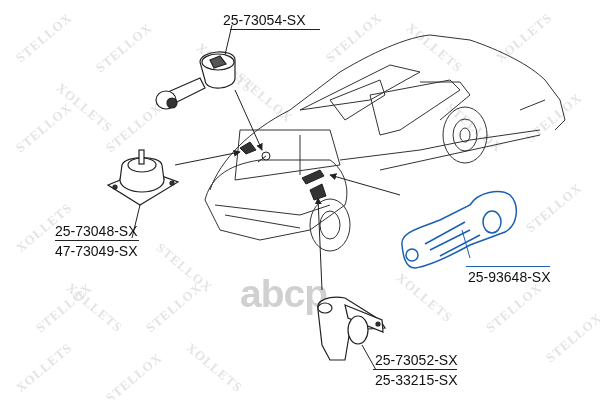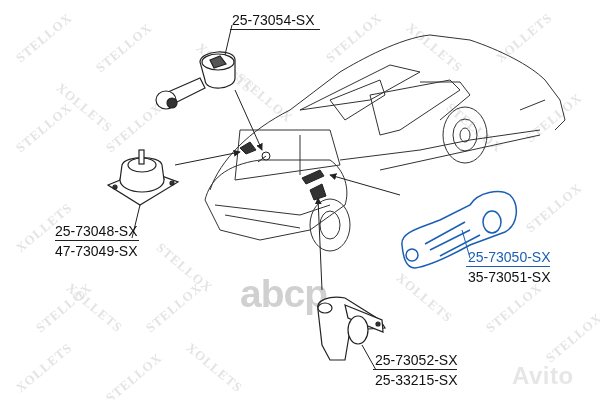--- a/index.html
+++ b/index.html
@@ -122,29 +122,27 @@
       <path d="M235,90 L262,150" marker-end="url(#arr)"></path>
       <path d="M175,165 L240,152" marker-end="url(#arr)"></path>
       <path d="M140,205 L132,238"></path>
       <path d="M400,195 L330,175" marker-end="url(#arr)"></path>
       <path d="M322,290 L318,198" marker-end="url(#arr)"></path>
       <path d="M362,345 L376,370"></path>
     </g>
     <path d="M462,230 L470,258" stroke="#1a5fb4" stroke-width="1" fill="none"></path>
   </svg>
 
-  <div class="label" style="left:232px;top:12px;text-align:right;">25-73054-SX</div>
+  <div class="label" style="left:223px;top:12px;text-align:right;">25-73054-SX</div>
   <div class="underline" style="left:230px;top:29px;width:90px;"></div>
 
   <div class="label" style="left:55px;top:223px;">25-73048-SX</div>
   <div class="underline" style="left:55px;top:240px;width:84px;"></div>
   <div class="label" style="left:55px;top:243px;">47-73049-SX</div>
 
-  <div class="label blue" style="left:468px;top:249px;">25-73050-SX</div>
   <div class="underline blue" style="left:466px;top:266px;width:84px;"></div>
-  <div class="label" style="left:468px;top:269px;">35-73051-SX</div>
+  <div class="label" style="left:468px;top:269px;">25-93648-SX</div>
 
   <div class="label" style="left:375px;top:352px;">25-73052-SX</div>
   <div class="underline" style="left:373px;top:369px;width:84px;"></div>
   <div class="label" style="left:375px;top:372px;">25-33215-SX</div>
 
-  <div class="avito">Avito</div>
 </div>
 
 </body></html>

